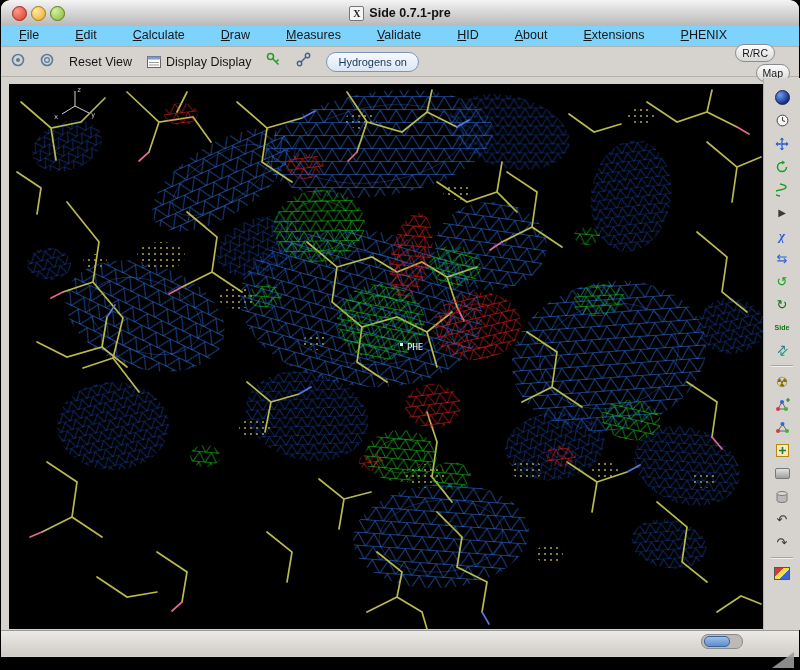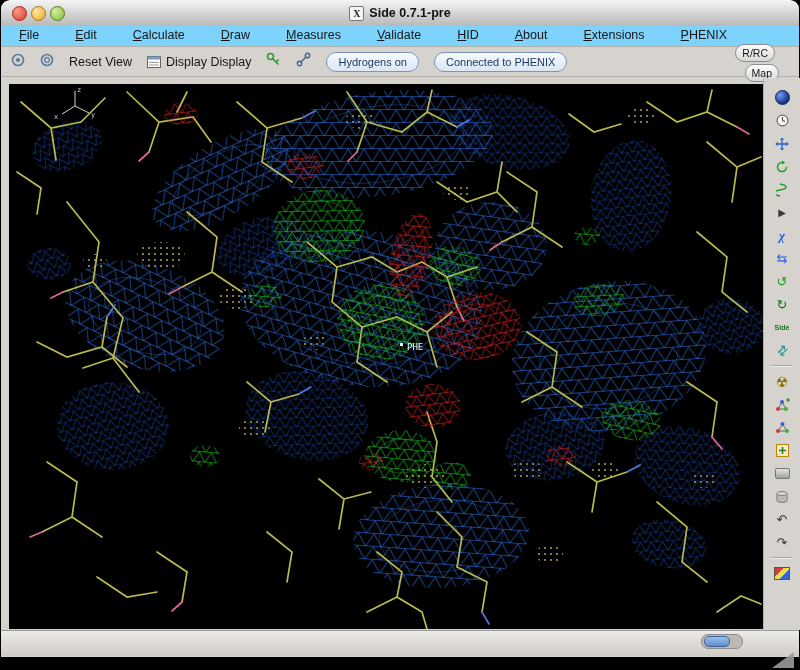--- a/index.html
+++ b/index.html
@@ -17,21 +17,21 @@
   .menubar{position:absolute;left:0;top:26px;width:100%;height:21px;background:#7dd3fc;border-bottom:1px solid #b4b0aa;display:flex;align-items:flex-start;padding-left:10px;box-sizing:border-box;gap:20px;}
   .menu-item{padding:2px 8px;font-size:12.5px;color:#161616;cursor:default;}
   
   .toolbar{position:absolute;left:0;top:47px;width:100%;height:30px;background:#d6d3ce;border-bottom:1px solid #b4b0aa;display:flex;align-items:center;gap:15px;padding-left:10px;box-sizing:border-box;}
   .tb-text{font-size:12.5px;color:#161616;display:flex;align-items:center;gap:5px;}
   .pill{font-size:11px;color:#16365c;padding:3px 11px;border:1px solid #7a96bd;border-radius:11px;background:linear-gradient(#f7fafd,#dbe6f3);white-space:nowrap;}
   
   .side-panel{position:absolute;left:762px;top:78px;width:37px;height:552px;background:#d6d3ce;border-left:1px solid #b4b0aa;box-sizing:border-box;}
   .mini-btn{position:absolute;font-size:10.5px;color:#161616;border:1px solid #8d8d8d;border-radius:9px;background:linear-gradient(#fdfdfd,#d8d8d8);padding:2px 6px;white-space:nowrap;}
   .btn-rrc{right:24px;top:44px;}
-  .btn-map{right:20px;top:64px;}
+  .btn-map{right:9px;top:64px;}
   .tool-col{display:flex;flex-direction:column;align-items:center;padding-top:8px;}
   .tool-btn{width:28px;height:23px;display:flex;align-items:center;justify-content:center;}
   .tsep{width:22px;height:1px;background:#a8a49e;border-bottom:1px solid #eee;margin:3px 0;}
   .u{font-size:13px;line-height:1;}
   .c-blue{color:#2a5fd4}.c-green{color:#1f9c1f}.c-dgreen{color:#157015}.c-teal{color:#2a8c8c}.c-dark{color:#3a3a3a}.c-rad{color:#8a6d00;font-size:14px;}
   .chi{font-family:"Liberation Serif",serif;font-style:italic;font-weight:bold;font-size:13px;color:#2a5fd4;}
   .rot45{display:inline-block;transform:rotate(-45deg);}
   .g-globe{width:13px;height:13px;border-radius:50%;background:radial-gradient(circle at 4px 4px,#6f9bff,#16307a 72%);border:1px solid #0e205a;display:inline-block;}
   .side-txt{font-size:7px;font-weight:bold;color:#157015;}
   .g-rama{width:14px;height:11px;border:1px solid #555;background:linear-gradient(135deg,#d43a3a 0 35%,#f0e040 35% 60%,#3a62d4 60% 100%);display:inline-block;}
@@ -98,21 +98,20 @@
       <span><svg width="15" height="15">
             <circle cx="4.5" cy="4.5" r="3" fill="none" stroke="#2a9c2a" stroke-width="1.6"></circle>
             <path d="M6.5 6.5 L12.5 12.5 M10 10 L12.5 7.5" stroke="#2a9c2a" stroke-width="1.6" fill="none"></path>
           </svg></span>
       <span><svg width="15" height="15">
             <circle cx="3.5" cy="11.5" r="2.2" fill="none" stroke="#44628c" stroke-width="1.4"></circle>
             <circle cx="11.5" cy="3.5" r="2.2" fill="none" stroke="#44628c" stroke-width="1.4"></circle>
             <line x1="5" y1="10" x2="10" y2="5" stroke="#44628c" stroke-width="1.4"></line>
           </svg></span>
       <span class="pill">Hydrogens on</span>
-      <span class="pill">Connected to PHENIX</span>
     </div>
 
     <span class="mini-btn btn-rrc">R/RC</span>
     <span class="mini-btn btn-map">Map</span>
 
     <div class="side-panel">
       <div class="tool-col">
         <div class="tool-btn">
             <span class="g-globe"></span>
           </div>

